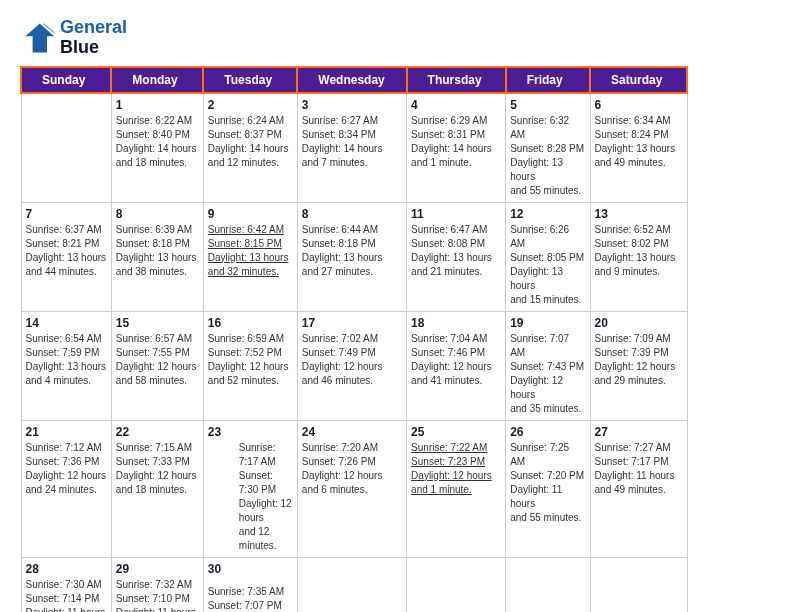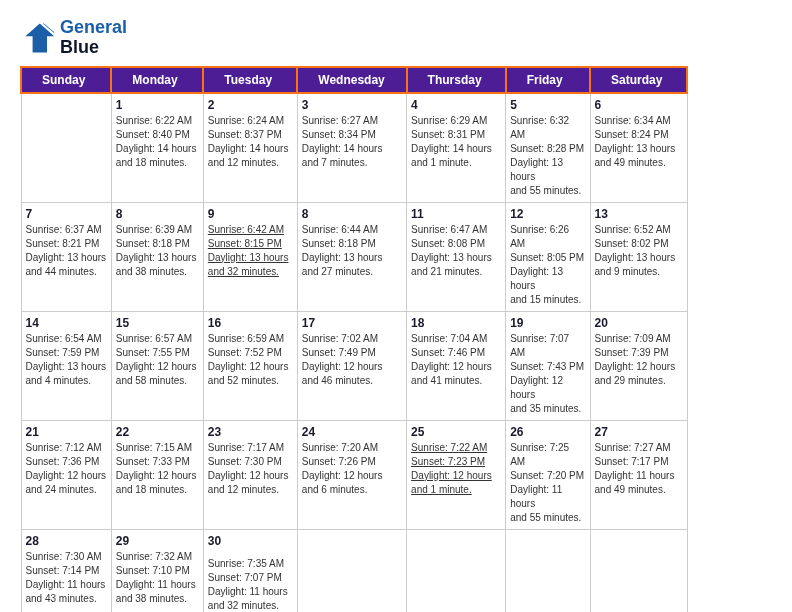--- a/index.html
+++ b/index.html
@@ -282,21 +282,21 @@
           </td>
           <td>
             <span class="day-number">22</span>
             <div class="day-info" style="white-space: pre-line;">Sunrise: 7:15 AM
 Sunset: 7:33 PM
 Daylight: 12 hours
 and 18 minutes.</div>
           </td>
           <td>
             <span class="day-number">23</span>
-            <div class="day-info" style="white-space: pre-line;">Sunrise: 7:17 AM
+            <div class="day-info" style="white-space: pre-line; margin-left: 31px;">Sunrise: 7:17 AM
 Sunset: 7:30 PM
 Daylight: 12 hours
 and 12 minutes.</div>
           </td>
           <td>
             <span class="day-number">24</span>
             <div class="day-info" style="white-space: pre-line;">Sunrise: 7:20 AM
 Sunset: 7:26 PM
 Daylight: 12 hours
 and 6 minutes.</div>

